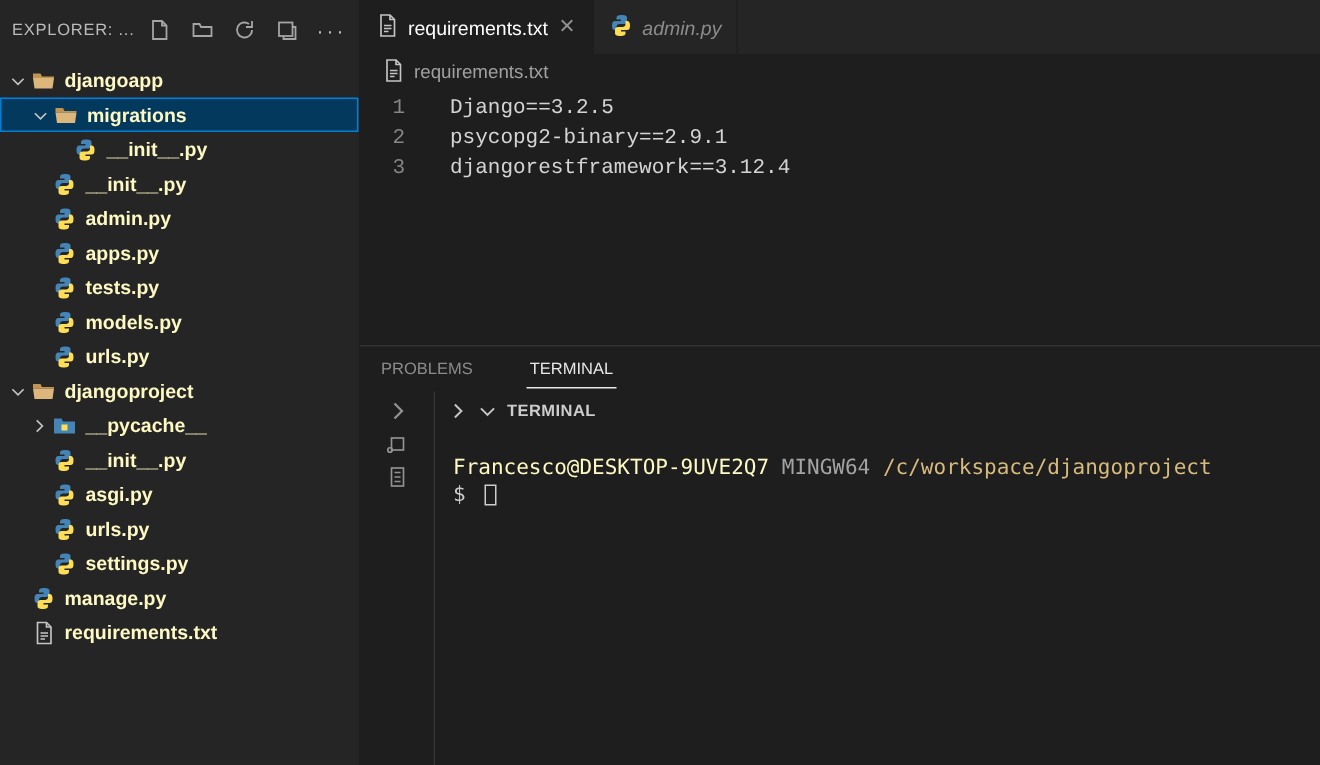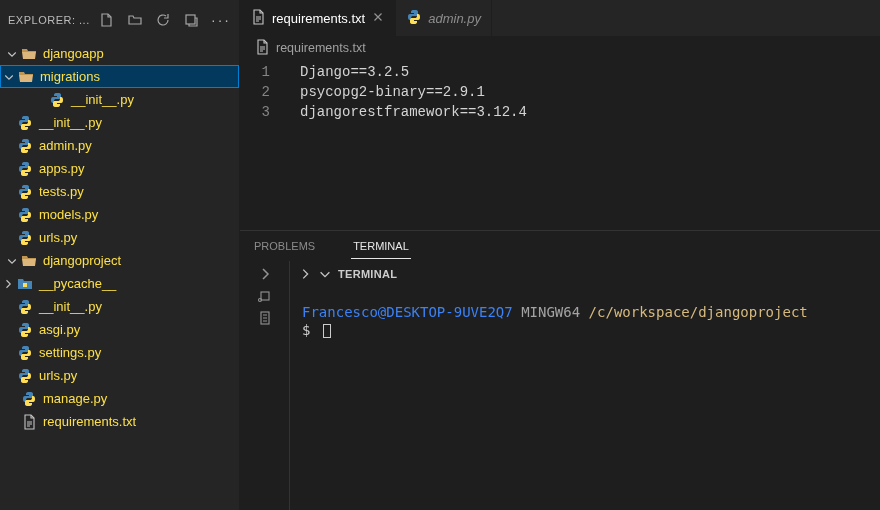--- a/index.html
+++ b/index.html
@@ -36,23 +36,23 @@
       display: flex;
       align-items: center;
       height: 23px;
       cursor: pointer;
       white-space: nowrap;
     }
     .tree-row.selected { background: #04395e; border: 1px solid #007fd4; }
     .chevron { width: 16px; display: flex; justify-content: center; align-items: center; }
     .chevron svg { width: 12px; height: 12px; }
     .file-icon { width: 18px; height: 16px; display: flex; align-items: center; justify-content: center; margin-right: 5px; }
-    .tree-label { color: #fde047; }
+    .tree-label { color: #fef9c3; font-weight: bold; }
     .indent-0 { padding-left: 4px; }
-    .indent-1 { }
+    .indent-1 { padding-left: 18px; }
     .indent-2 { padding-left: 32px; }
     .main {
       flex: 1;
       display: flex;
       flex-direction: column;
       background: #1e1e1e;
     }
     .tabs {
       height: 36px;
       display: flex;
@@ -134,21 +134,21 @@
       color: #cccccc;
       letter-spacing: 0.3px;
     }
     .terminal-content {
       flex: 1;
       font-family: Consolas, monospace;
       font-size: 14px;
       line-height: 18px;
       padding: 16px 12px;
     }
-    .term-user { color: #3b82f6; text-align: center; }
+    .term-user { color: #fef9c3; text-align: center; }
     .term-sys { color: #a3a3a3; margin-top: 28px; }
     .term-path { color: #d7ba7d; }
     .term-cursor {
       display: inline-block;
       width: 8px;
       height: 14px;
       border: 1px solid #cccccc;
       margin-left: 4px;
       vertical-align: middle;
     }
@@ -326,31 +326,31 @@
         <span class="tree-label">asgi.py</span>
       </div>
       <div class="tree-row indent-1">
         <span class="chevron"></span>
         <span class="file-icon">
           <svg width="16" height="16" viewBox="0 0 16 16">
             <path fill="#4584b6" d="M8 1c-2 0-3 .5-3 2v1h3v1H4c-1.5 0-2 1-2 3s.5 3 2 3h1V9c0-1.5 1-2 2-2h3c1 0 2-.5 2-2V3c0-1.5-1-2-3-2H8z"></path>
             <path fill="#ffde57" d="M8 15c2 0 3-.5 3-2v-1H8v-1h4c1.5 0 2-1 2-3s-.5-3-2-3h-1v2c0 1.5-1 2-2 2H6c-1 0-2 .5-2 2v2c0 1.5 1 2 3 2h1z"></path>
           </svg>
         </span>
+        <span class="tree-label">urls.py</span>
+      </div>
+      <div class="tree-row indent-1">
+        <span class="chevron"></span>
+        <span class="file-icon">
+          <svg width="16" height="16" viewBox="0 0 16 16">
+            <path fill="#4584b6" d="M8 1c-2 0-3 .5-3 2v1h3v1H4c-1.5 0-2 1-2 3s.5 3 2 3h1V9c0-1.5 1-2 2-2h3c1 0 2-.5 2-2V3c0-1.5-1-2-3-2H8z"></path>
+            <path fill="#ffde57" d="M8 15c2 0 3-.5 3-2v-1H8v-1h4c1.5 0 2-1 2-3s-.5-3-2-3h-1v2c0 1.5-1 2-2 2H6c-1 0-2 .5-2 2v2c0 1.5 1 2 3 2h1z"></path>
+          </svg>
+        </span>
         <span class="tree-label">settings.py</span>
-      </div>
-      <div class="tree-row indent-1">
-        <span class="chevron"></span>
-        <span class="file-icon">
-          <svg width="16" height="16" viewBox="0 0 16 16">
-            <path fill="#4584b6" d="M8 1c-2 0-3 .5-3 2v1h3v1H4c-1.5 0-2 1-2 3s.5 3 2 3h1V9c0-1.5 1-2 2-2h3c1 0 2-.5 2-2V3c0-1.5-1-2-3-2H8z"></path>
-            <path fill="#ffde57" d="M8 15c2 0 3-.5 3-2v-1H8v-1h4c1.5 0 2-1 2-3s-.5-3-2-3h-1v2c0 1.5-1 2-2 2H6c-1 0-2 .5-2 2v2c0 1.5 1 2 3 2h1z"></path>
-          </svg>
-        </span>
-        <span class="tree-label">urls.py</span>
       </div>
       <div class="tree-row indent-0">
         <span class="chevron"></span>
         <span class="file-icon">
           <svg width="16" height="16" viewBox="0 0 16 16">
             <path fill="#4584b6" d="M8 1c-2 0-3 .5-3 2v1h3v1H4c-1.5 0-2 1-2 3s.5 3 2 3h1V9c0-1.5 1-2 2-2h3c1 0 2-.5 2-2V3c0-1.5-1-2-3-2H8z"></path>
             <path fill="#ffde57" d="M8 15c2 0 3-.5 3-2v-1H8v-1h4c1.5 0 2-1 2-3s-.5-3-2-3h-1v2c0 1.5-1 2-2 2H6c-1 0-2 .5-2 2v2c0 1.5 1 2 3 2h1z"></path>
           </svg>
         </span>
         <span class="tree-label">manage.py</span>

